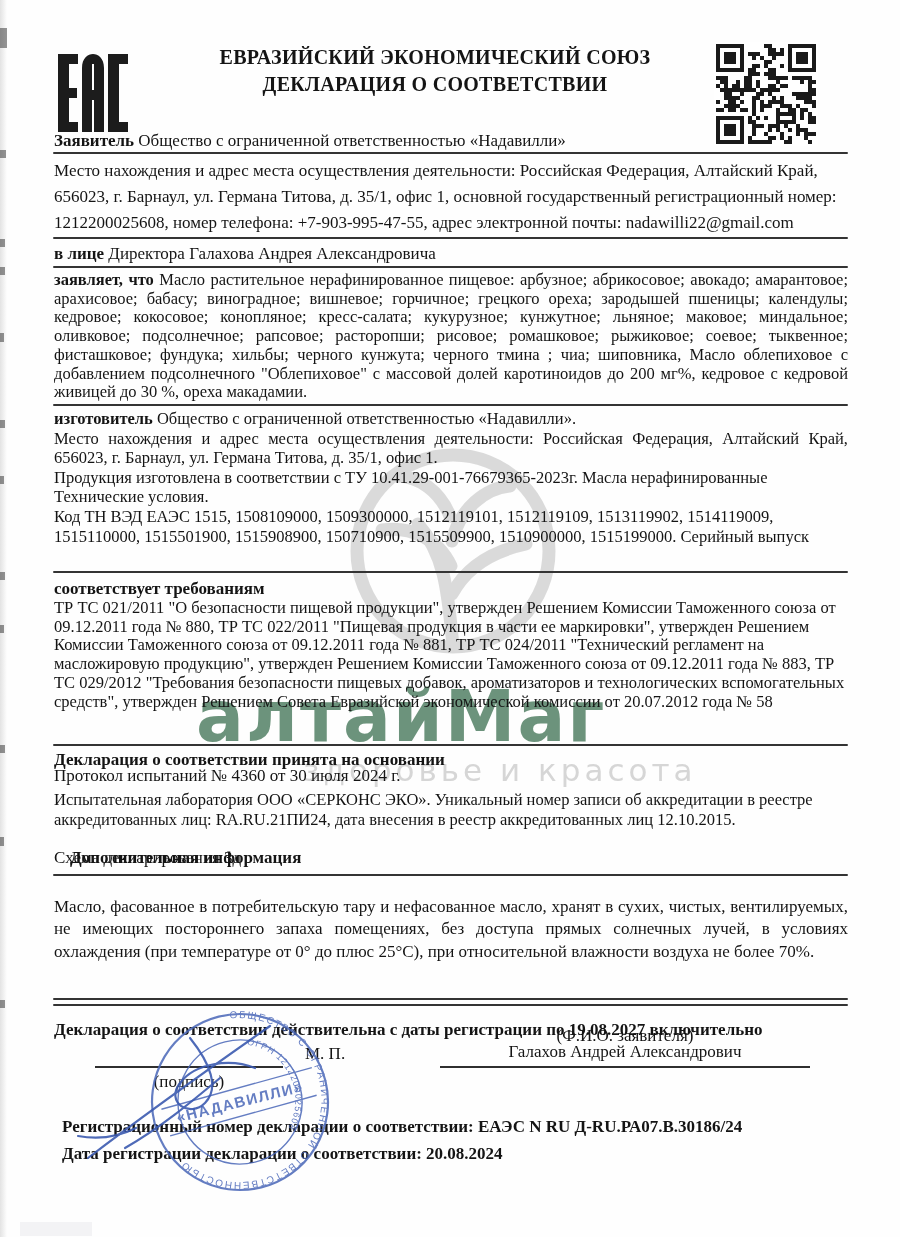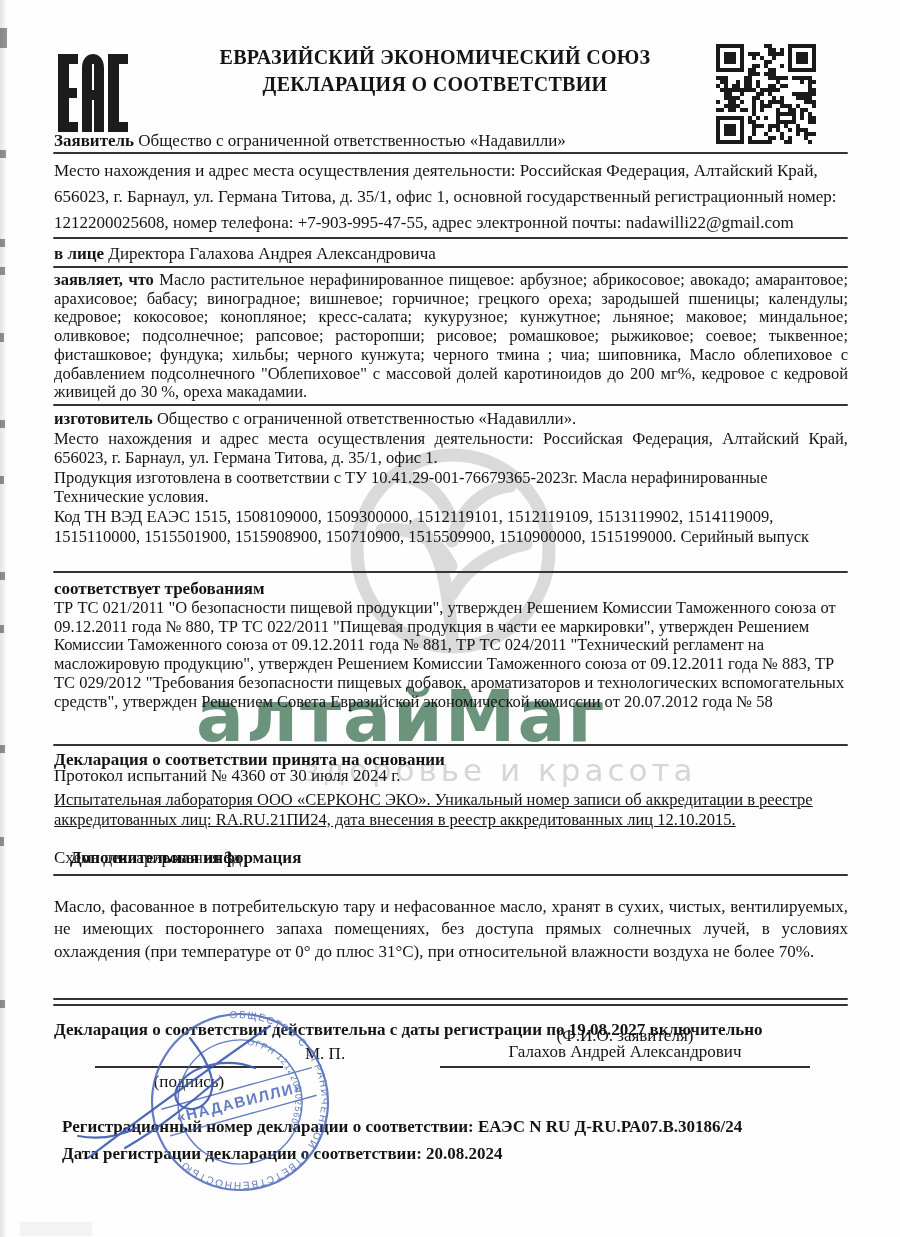--- a/index.html
+++ b/index.html
@@ -324,26 +324,26 @@
     <div>Код ТН ВЭД ЕАЭС 1515, 1508109000, 1509300000, 1512119101, 1512119109, 1513119902, 1514119009, 1515110000, 1515501900, 1515908900, 150710900, 1515509900, 1510900000, 1515199000. Серийный выпуск</div>
   </div>
   <div class="rule" style="top:571px;"></div>
 
   <div class="txt heading" style="top:576px;">соответствует требованиям</div>
   <div class="txt tight" style="top:599px;">ТР ТС 021/2011 "О безопасности пищевой продукции", утвержден Решением Комиссии Таможенного союза от 09.12.2011 года № 880, ТР ТС 022/2011 "Пищевая продукция в части ее маркировки", утвержден Решением Комиссии Таможенного союза от 09.12.2011 года № 881, ТР ТС 024/2011 "Технический регламент на масложировую продукцию", утвержден Решением Комиссии Таможенного союза от 09.12.2011 года № 883, ТР ТС 029/2012 "Требования безопасности пищевых добавок,  ароматизаторов и технологических вспомогательных средств", утвержден Решением Совета Евразийской экономической комиссии от 20.07.2012 года № 58</div>
   <div class="rule" style="top:744px;"></div>
 
   <div class="txt heading" style="top:747px;">Декларация о соответствии принята на основании</div>
   <div class="txt" style="top:766px;line-height:20px;">Протокол испытаний № 4360 от 30 июля 2024 г.</div>
-  <div class="txt" style="top:790px;font-size:16.5px;line-height:19.5px;text-decoration:underline;">Испытательная лаборатория ООО «СЕРКОНС ЭКО». Уникальный номер записи об аккредитации в реестре аккредитованных лиц: RA.RU.21ПИ24, дата внесения в реестр аккредитованных лиц 12.10.2015.</div>
+  <div class="txt" style="top:790px;font-size:16.5px;line-height:19.5px;">Испытательная лаборатория ООО «СЕРКОНС ЭКО». Уникальный номер записи об аккредитации в реестре аккредитованных лиц: RA.RU.21ПИ24, дата внесения в реестр аккредитованных лиц 12.10.2015.</div>
   <div class="txt" style="top:848px;line-height:20px;">Схема декларирования 3д</div>
   <div class="rule" style="top:874px;"></div>
 
   <div class="txt heading" style="top:845px;margin-left:16px;">Дополнительная информация</div>
-  <div class="txt jst" style="top:896px;line-height:22.3px;">Масло, фасованное в потребительскую тару и нефасованное масло, хранят в сухих, чистых, вентилируемых, не имеющих постороннего запаха помещениях, без доступа прямых солнечных лучей, в условиях охлаждения (при температуре от 0° до плюс 31°С), при относительной влажности воздуха не более 70%.</div>
+  <div class="txt jst" style="top:896px;line-height:22.3px;">Масло, фасованное в потребительскую тару и нефасованное масло, хранят в сухих, чистых, вентилируемых, не имеющих постороннего запаха помещениях, без доступа прямых солнечных лучей, в условиях охлаждения (при температуре от 0° до плюс 25°С), при относительной влажности воздуха не более 70%.</div>
 
   <div class="rule" style="top:998px;"></div>
   <div class="rule" style="top:1004px;height:2px;"></div>
 
   <div class="txt b" style="top:1007px;">Декларация о соответствии действительна с даты регистрации по 19.08.2027 включительно</div>
 
   <div class="cap" style="left:305px;top:1044px;">М. П.</div>
   <div class="cap" style="left:440px;top:1042px;width:370px;text-align:center;">Галахов Андрей Александрович</div>
   <div class="sig-line" style="left:95px;width:188px;"></div>
   <div class="sig-line" style="left:440px;width:370px;"></div>

